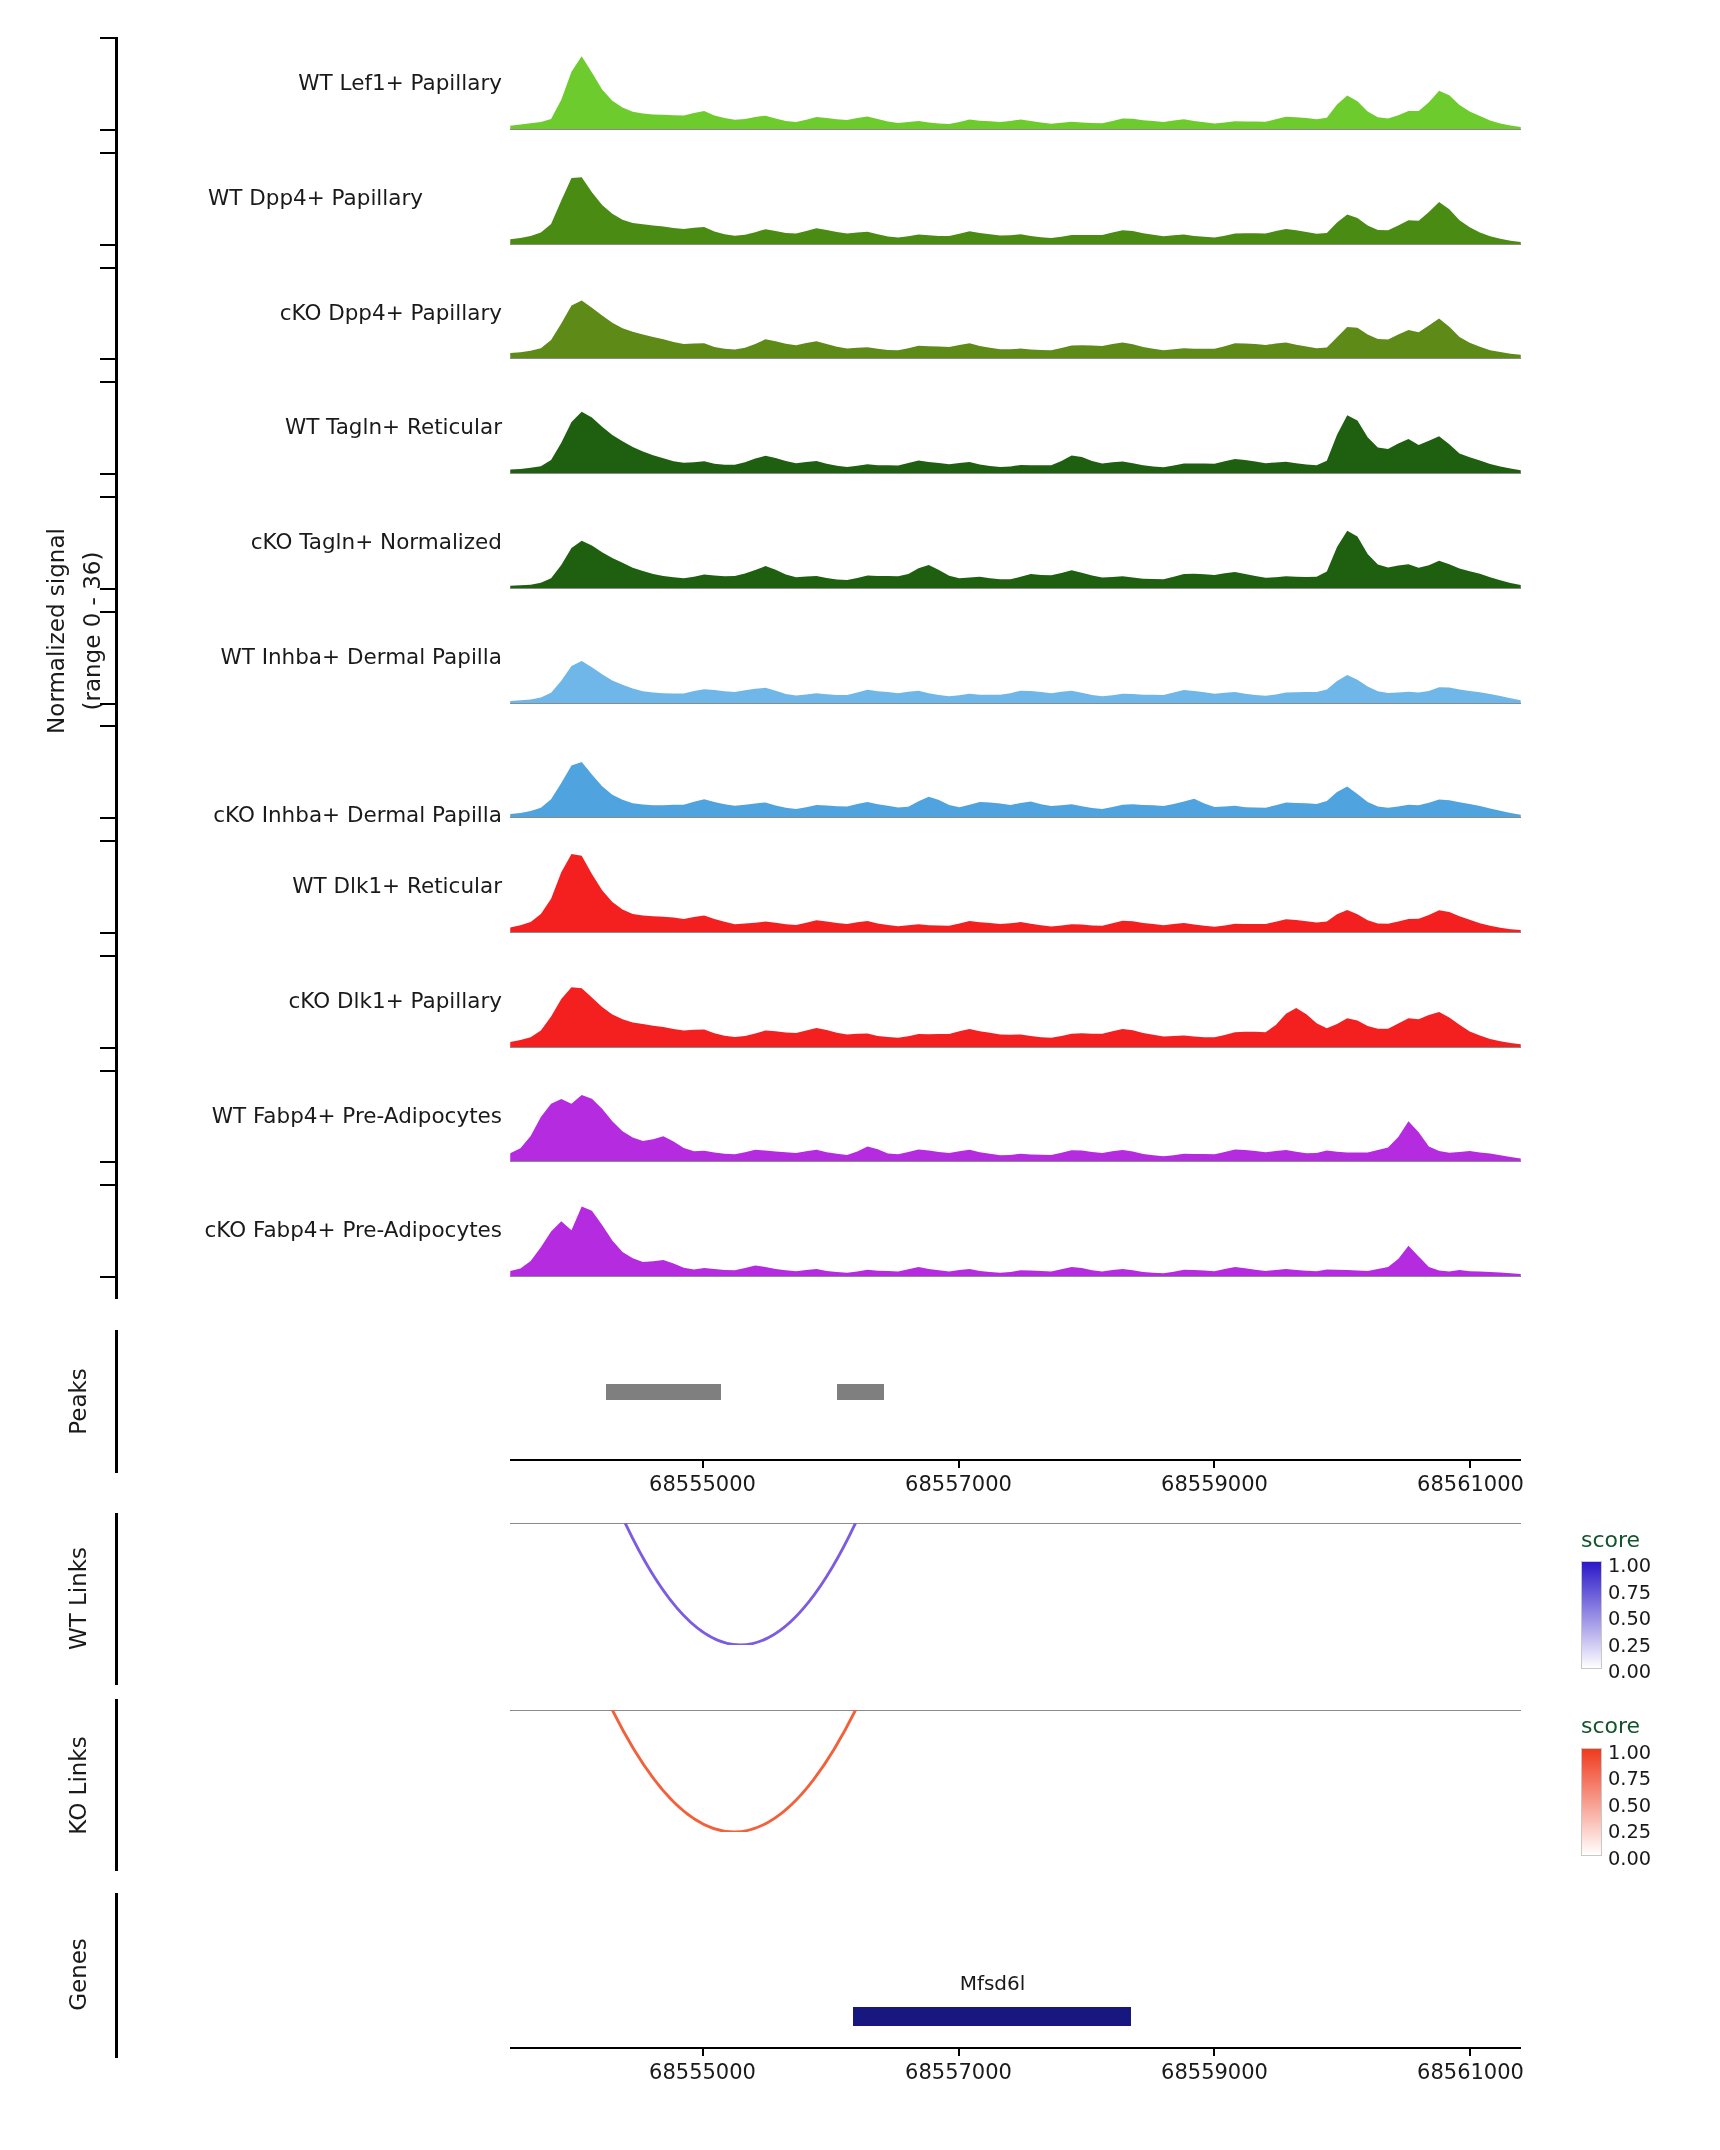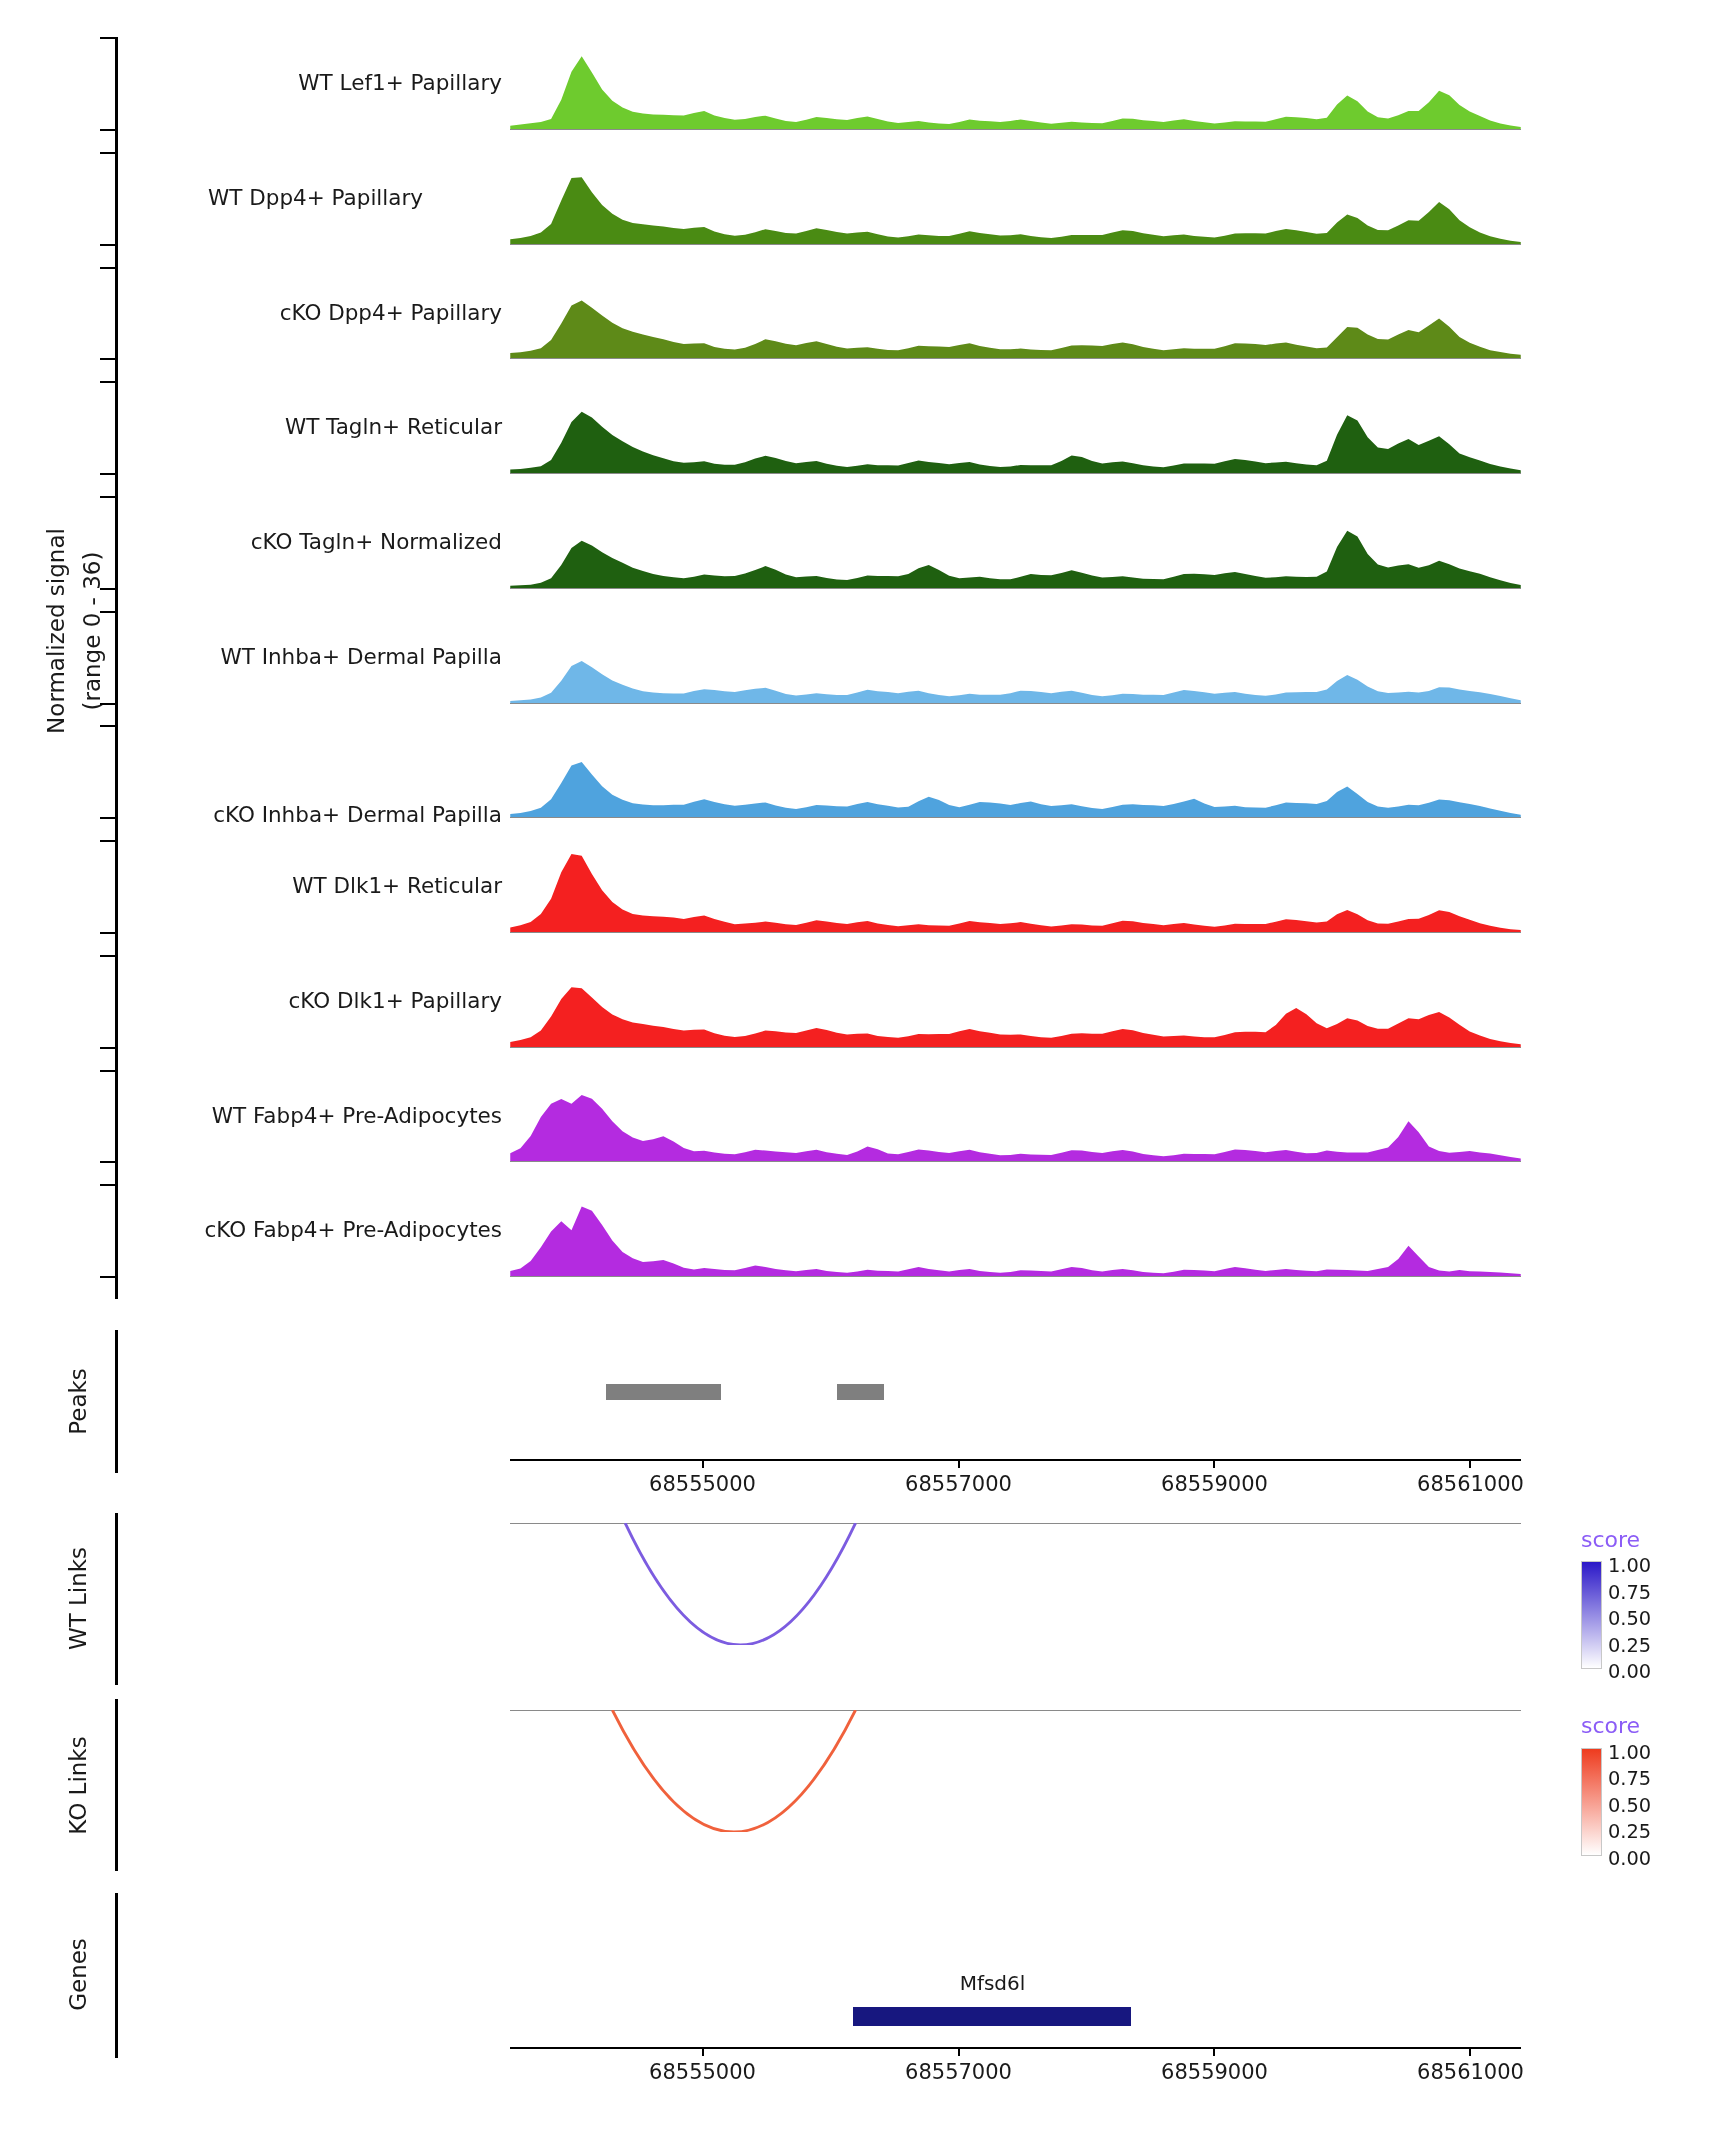--- a/index.html
+++ b/index.html
@@ -80,21 +80,21 @@
     font-size: 21px;
     color: #1a1a1a;
     text-align: center;
     white-space: nowrap;
   }
 
   
   .legend-title {
     position: absolute;
     font-size: 22px;
-    color: #8b5cf6;
+    color: #14532d;
     white-space: nowrap;
   }
   .legend-bar {
     position: absolute;
     width: 18.6px;
     border: 0.7px solid #c8c8c8;
   }
   .legend-tick-text {
     position: absolute;
     font-size: 19.4px;

